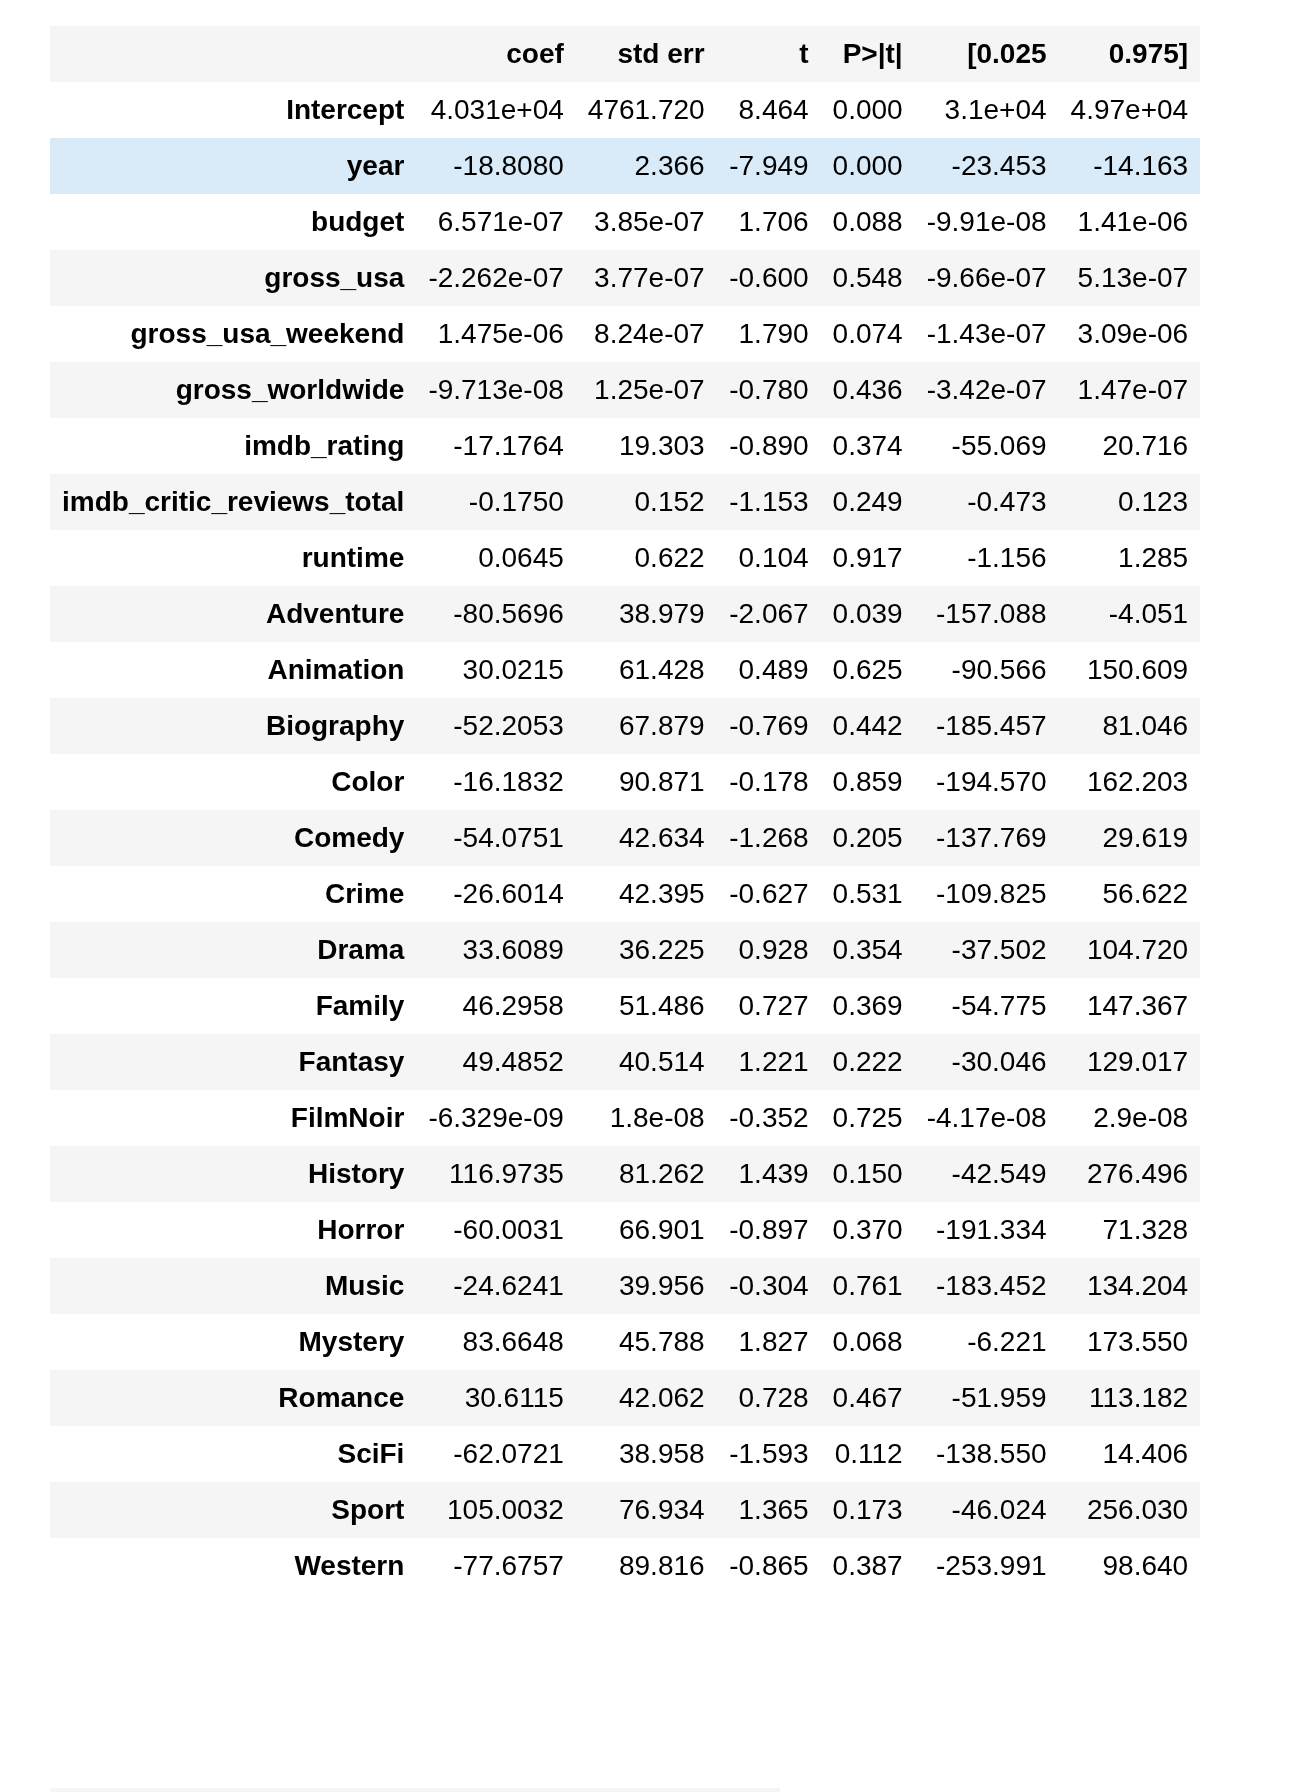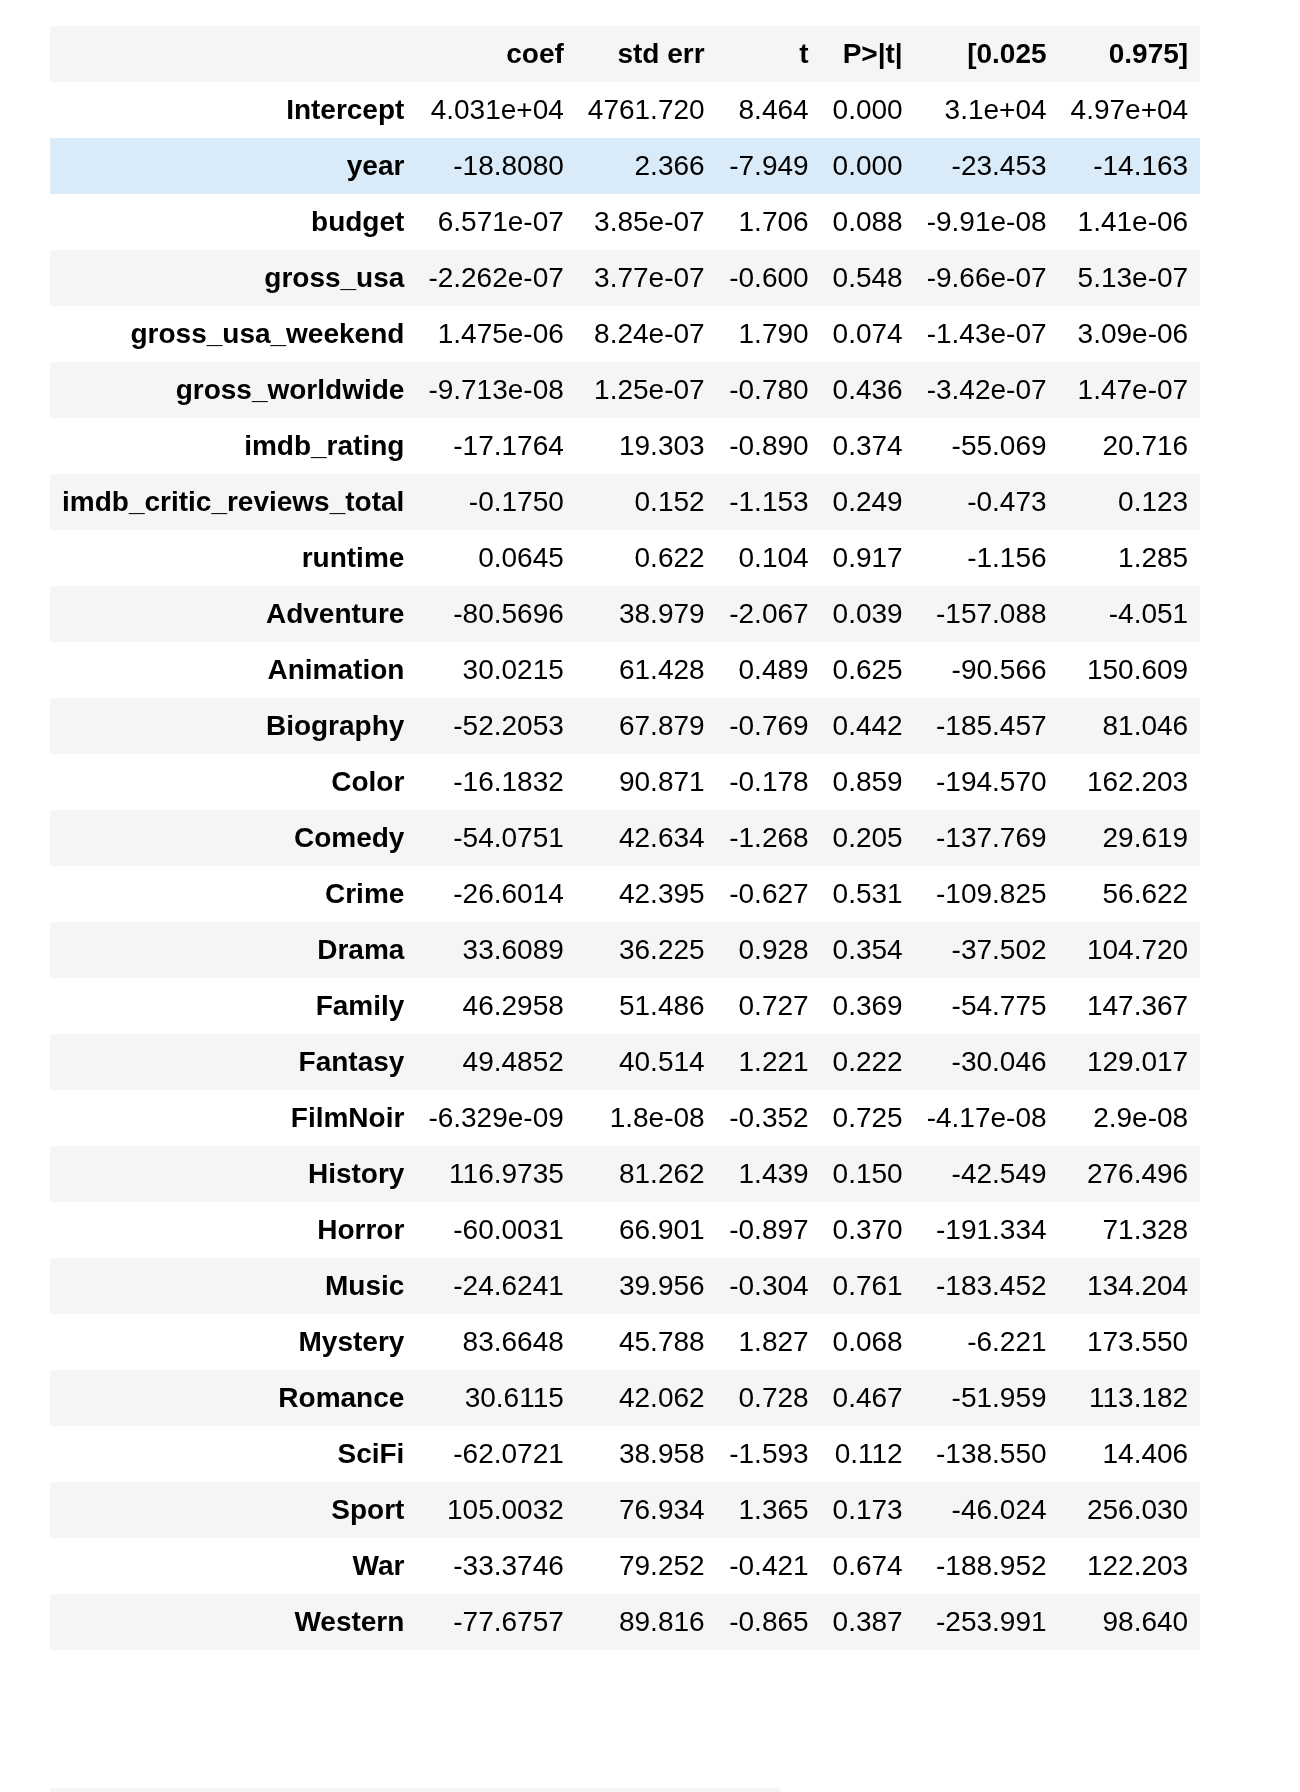--- a/index.html
+++ b/index.html
@@ -276,29 +276,20 @@
         <tr>
           <th>Sport</th>
           <td>105.0032</td>
           <td>76.934</td>
           <td>1.365</td>
           <td>0.173</td>
           <td>-46.024</td>
           <td>256.030</td>
         </tr>
         <tr>
-          <th>War</th>
-          <td>-33.3746</td>
-          <td>79.252</td>
-          <td>-0.421</td>
-          <td>0.674</td>
-          <td>-188.952</td>
-          <td>122.203</td>
-        </tr>
-        <tr>
           <th>Western</th>
           <td>-77.6757</td>
           <td>89.816</td>
           <td>-0.865</td>
           <td>0.387</td>
           <td>-253.991</td>
           <td>98.640</td>
         </tr>
       </tbody>
   </table>

